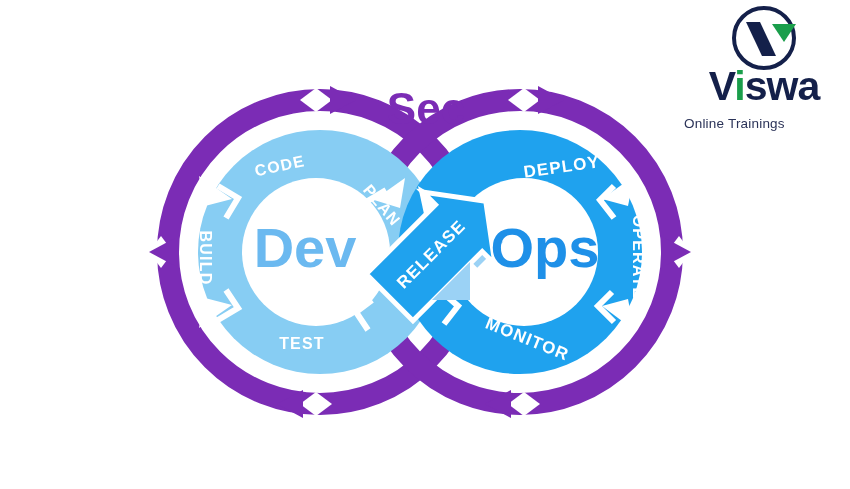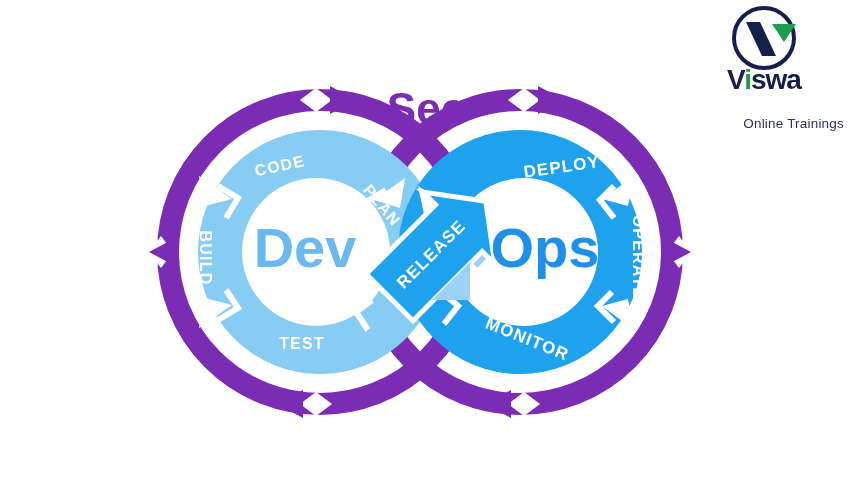--- a/index.html
+++ b/index.html
@@ -11,26 +11,26 @@
   svg.diagram{position:absolute;left:0;top:0;width:850px;height:489px;display:block;}
   .stage-label{
     font-family:"Liberation Sans", sans-serif;
     font-weight:700;fill:#ffffff;letter-spacing:1.2px;
   }
   .core-label{font-family:"Liberation Sans", sans-serif;font-weight:700;}
   .sec-label{font-family:"Liberation Sans", sans-serif;font-weight:700;}
   .logo-wrap{position:absolute;right:6px;top:4px;width:160px;height:140px;}
   .logo-word{
     position:absolute;left:0;top:62px;width:160px;text-align:center;
-    font-family:"Liberation Sans", sans-serif;font-weight:700;font-size:28px;
+    font-family:"Liberation Sans", sans-serif;font-weight:700;font-size:41px;
     letter-spacing:-1px;line-height:1;color:#14204a;white-space:nowrap;
   }
   .logo-word .gi{color:#1a9e4b;}
   .logo-sub{
-    position:absolute;left:0;top:112px;width:160px;text-align:right;
+    position:absolute;left:0;top:112px;width:160px;text-align:left;
     font-family:"Liberation Sans", sans-serif;font-size:13.5px;color:#2b3358;
     letter-spacing:.2px;white-space:nowrap;
   }
 </style>
 </head>
 <body>
 
 <div id="stage">
 
   <svg class="diagram" viewBox="0 0 850 489">

